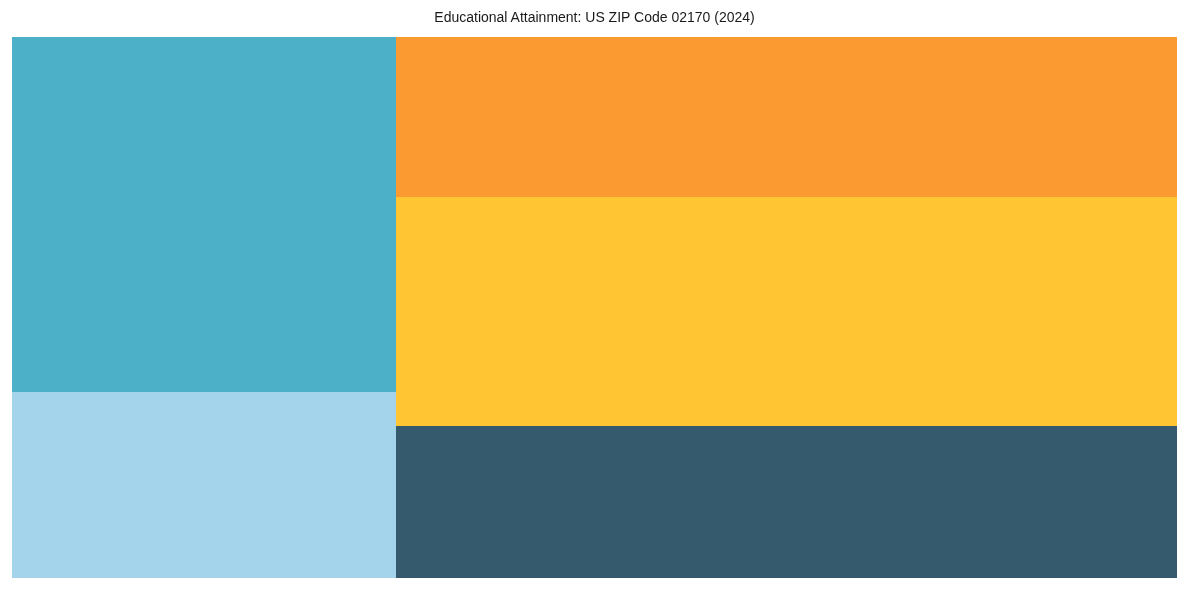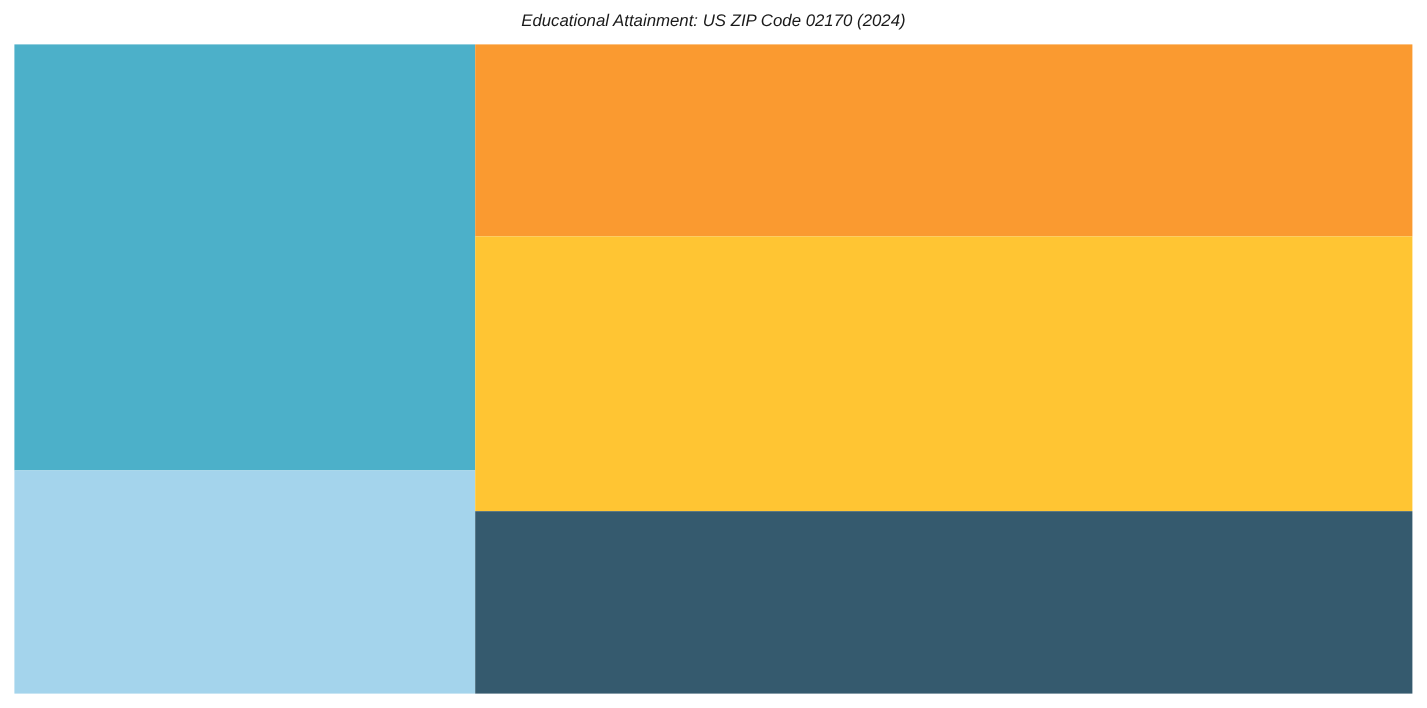--- a/index.html
+++ b/index.html
@@ -24,21 +24,20 @@
     position: absolute;
     left: 0;
     top: 8px;
     width: 1189px;
     text-align: center;
     font-size: 14px;
     line-height: 18px;
     color: #1a1a1a;
     font-family: "Liberation Sans", sans-serif;
     white-space: nowrap;
-    font-style: italic;
   }
   
   #treemap {
     position: absolute;
     left: 12px;
     top: 37px;
     width: 1165px;
     height: 541px;
     display: flex;
     flex-direction: row;

